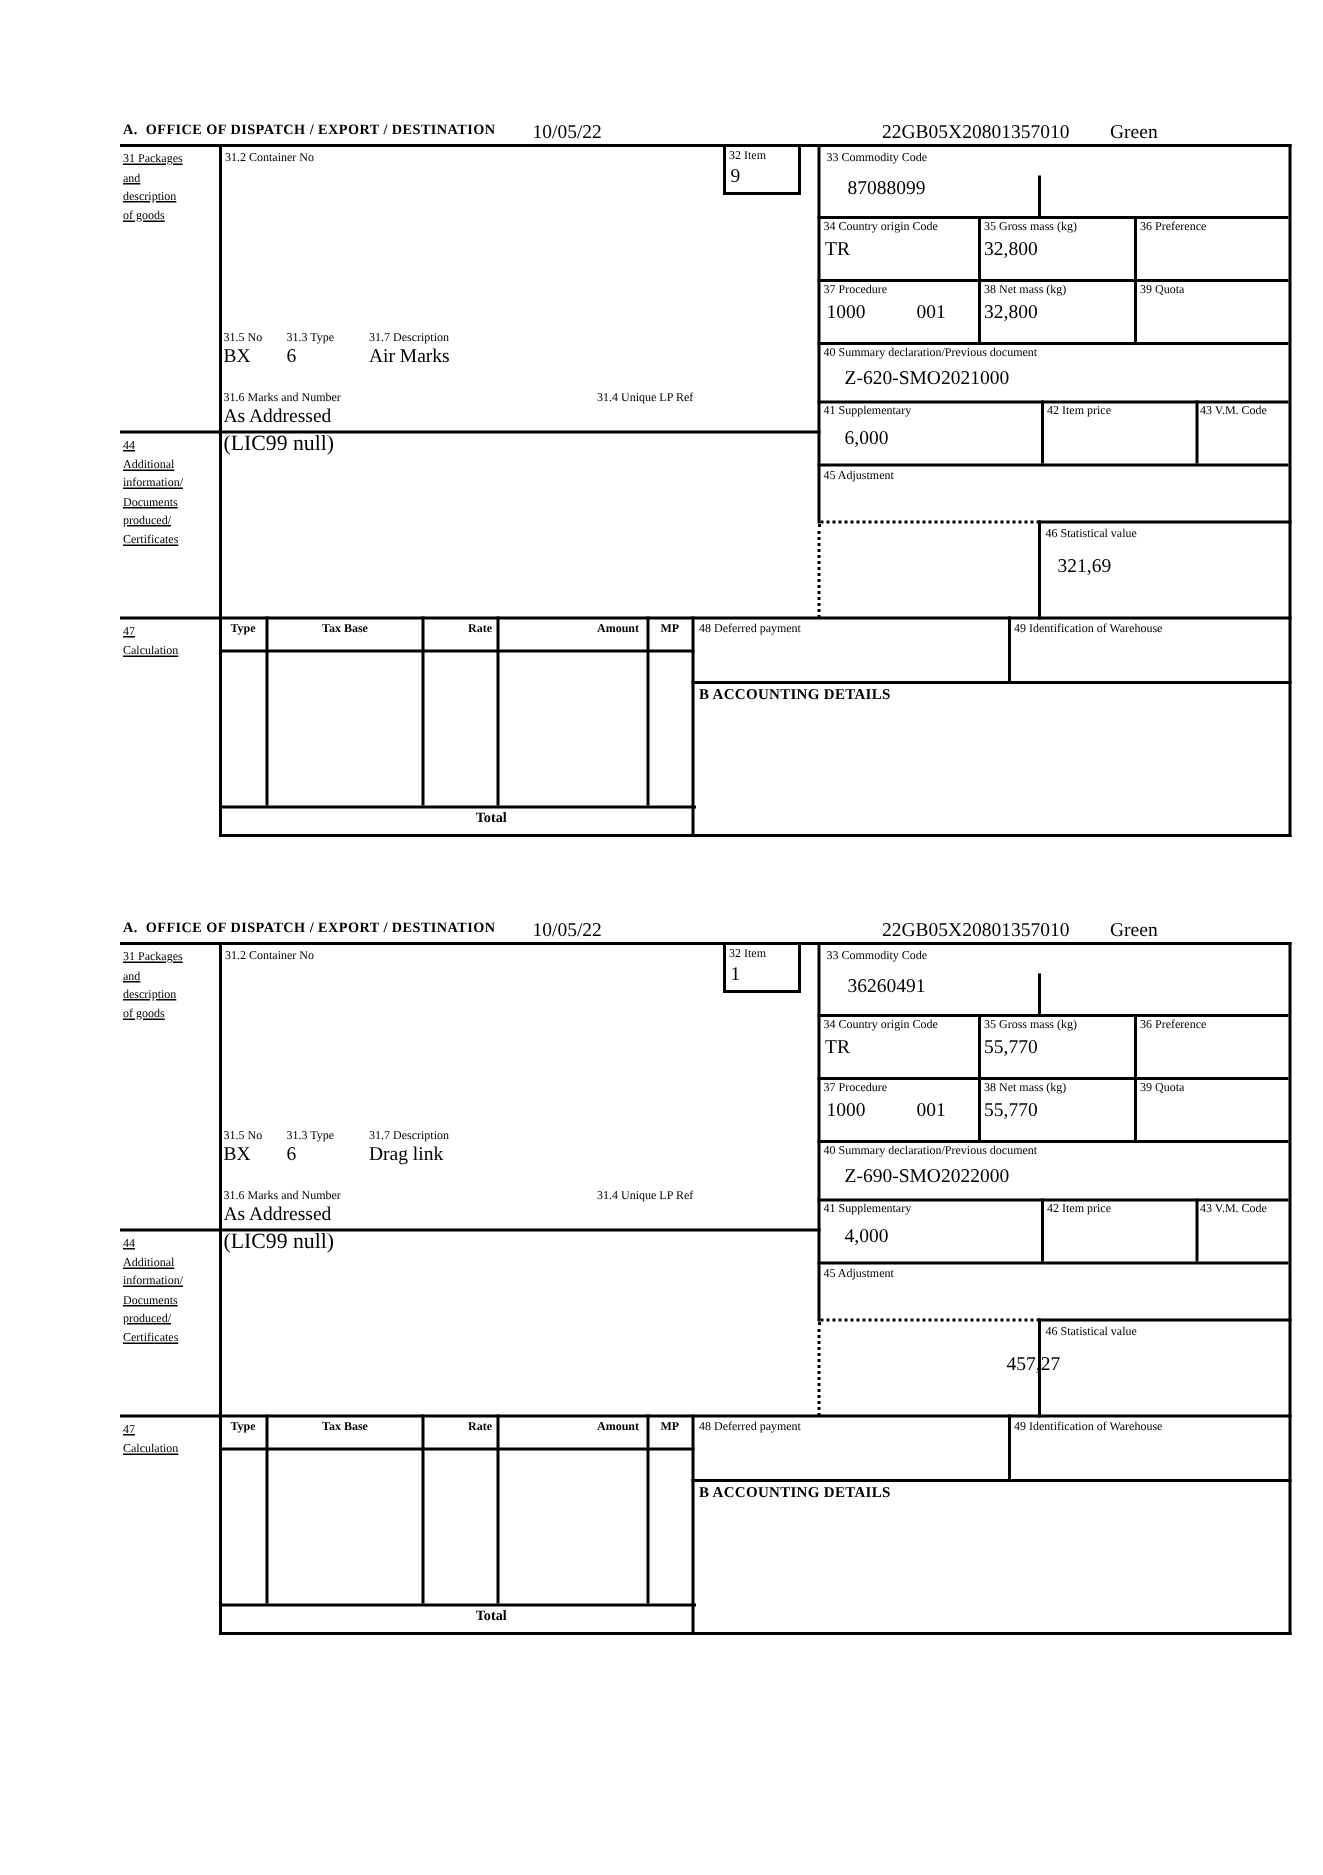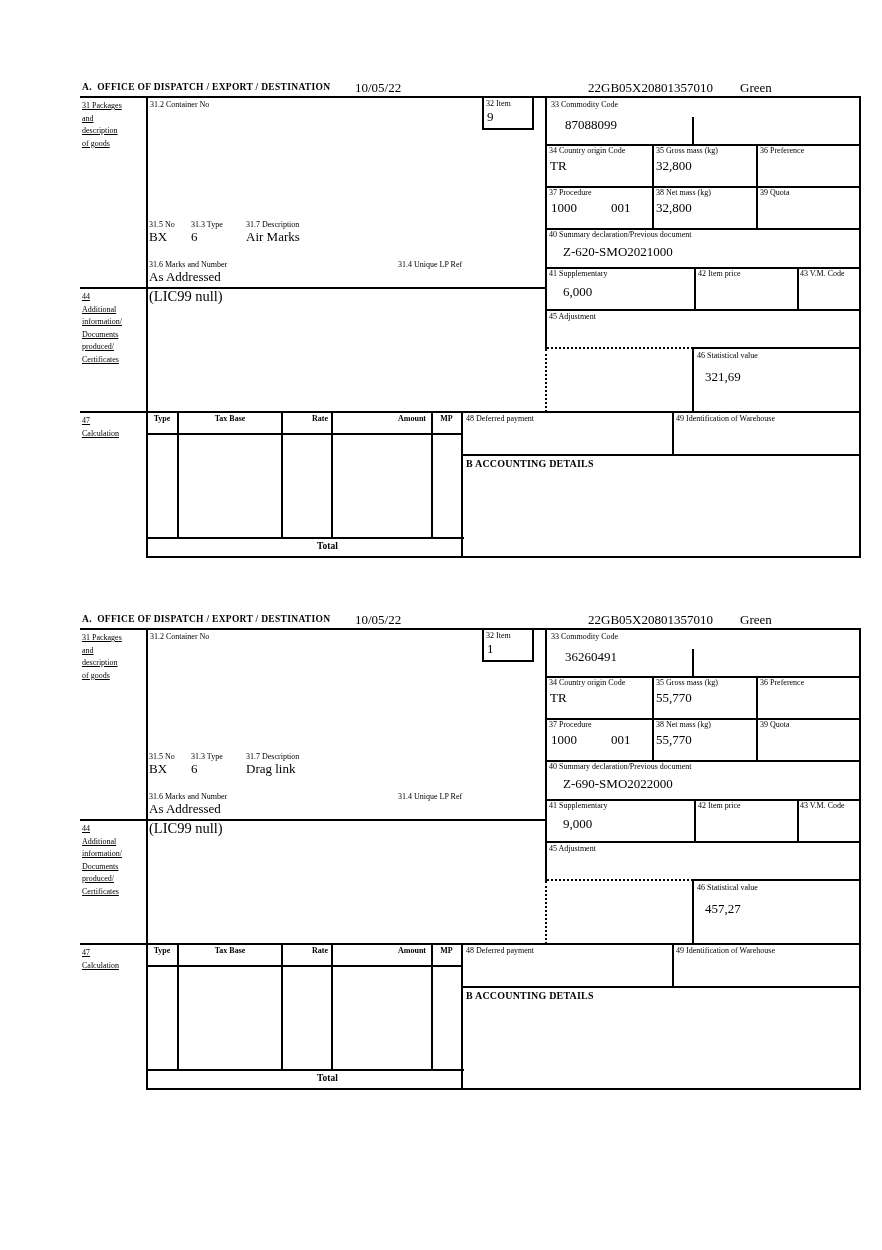--- a/index.html
+++ b/index.html
@@ -213,27 +213,27 @@
   <div class="val" style="left:551px;top:121px">1000</div>
   <div class="val" style="left:611px;top:121px">001</div>
   <div class="lbl" style="left:656px;top:108px">38 Net mass (kg)</div>
   <div class="val" style="left:656px;top:121px">55,770</div>
   <div class="lbl" style="left:760px;top:108px">39 Quota</div>
 
   <div class="lbl" style="left:549px;top:150px">40 Summary declaration/Previous document</div>
   <div class="val" style="left:563px;top:165px">Z-690-SMO2022000</div>
 
   <div class="lbl" style="left:549px;top:189px">41 Supplementary</div>
-  <div class="val" style="left:563px;top:205px">9,000</div>
+  <div class="val" style="left:563px;top:205px">4,000</div>
   <div class="lbl" style="left:698px;top:189px">42 Item price</div>
   <div class="lbl" style="left:800px;top:189px">43 V.M. Code</div>
 
   <div class="lbl" style="left:549px;top:232px">45 Adjustment</div>
   <div class="lbl" style="left:697px;top:271px">46 Statistical value</div>
-  <div class="val" style="left:705px;top:290px">457,27</div>
+  <div class="val" style="left:671px;top:290px">457,27</div>
 
   <div class="lbl" style="left:149px;top:140px">31.5 No</div>
   <div class="lbl" style="left:191px;top:140px">31.3 Type</div>
   <div class="lbl" style="left:246px;top:140px">31.7 Description</div>
   <div class="val" style="left:149px;top:150px">BX</div>
   <div class="val" style="left:191px;top:150px">6</div>
   <div class="val" style="left:246px;top:150px">Drag link</div>
 
   <div class="lbl" style="left:149px;top:180px">31.6 Marks and Number</div>
   <div class="lbl" style="left:398px;top:180px">31.4 Unique LP Ref</div>

